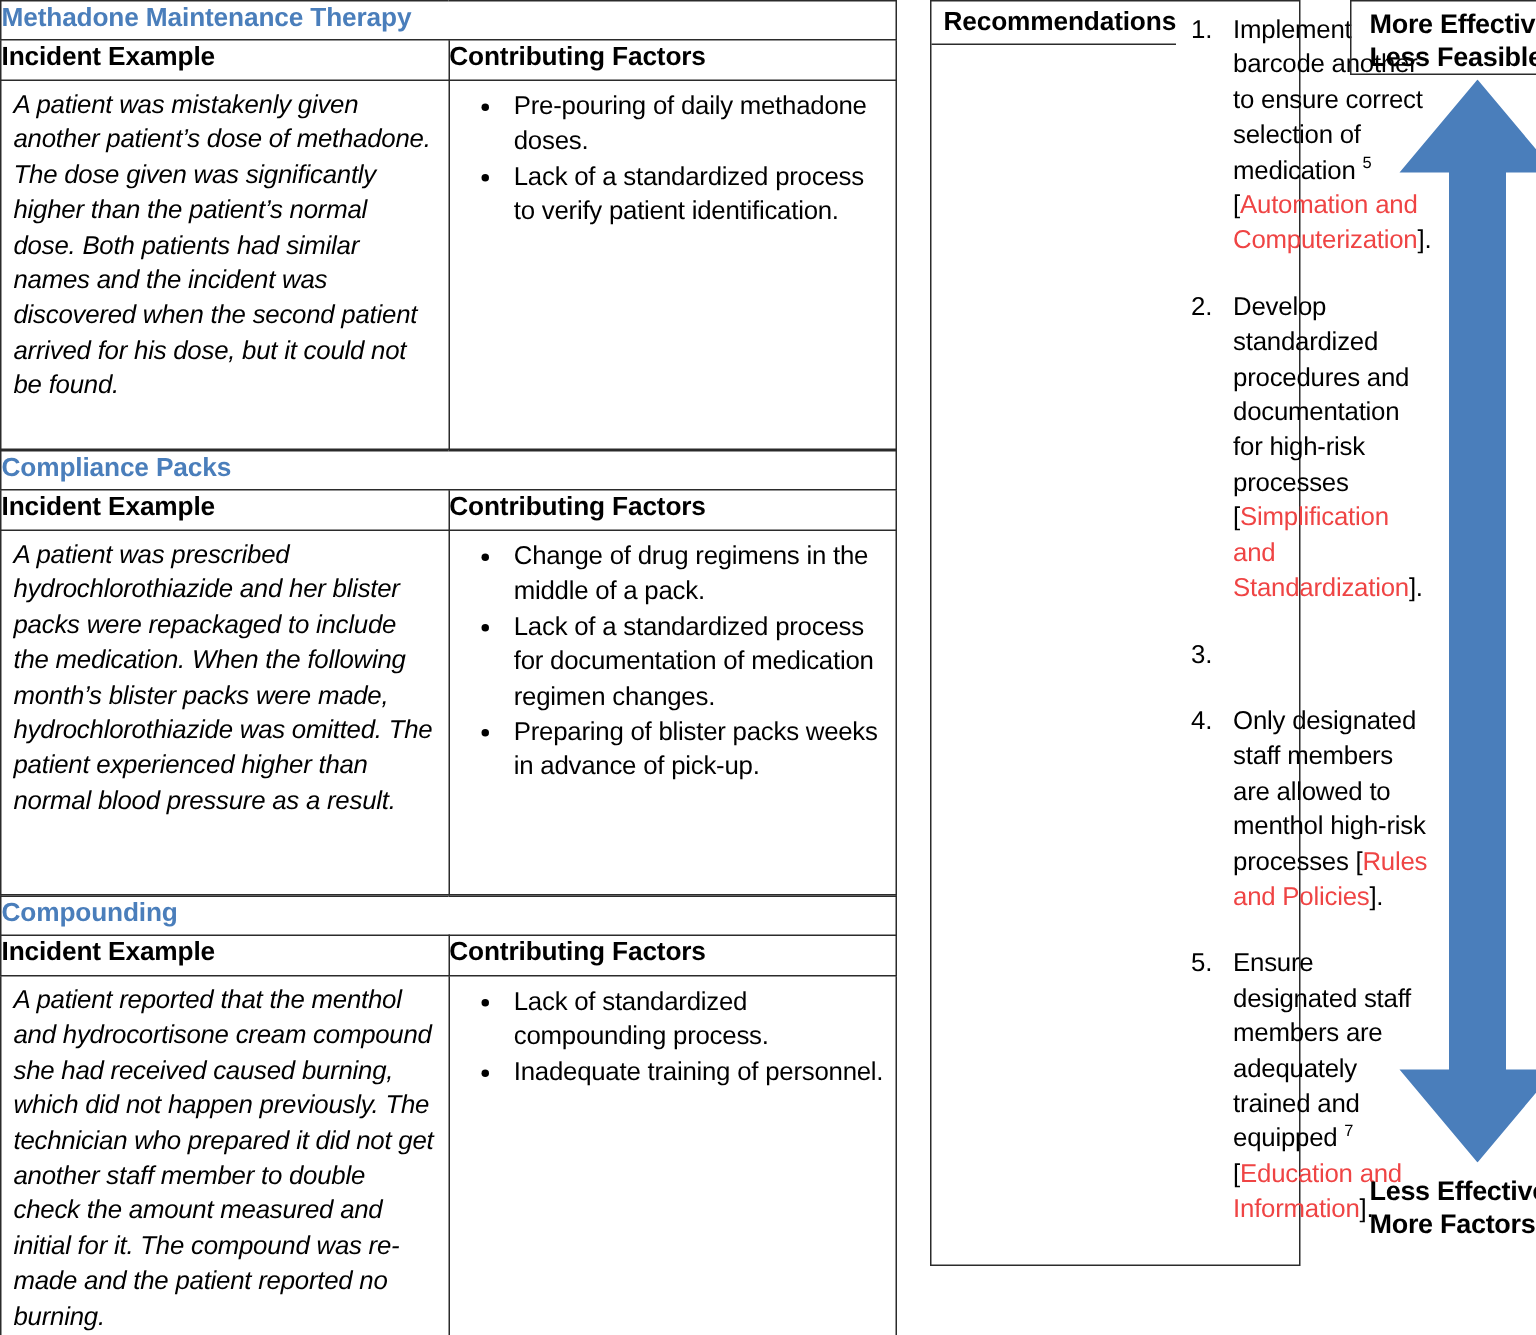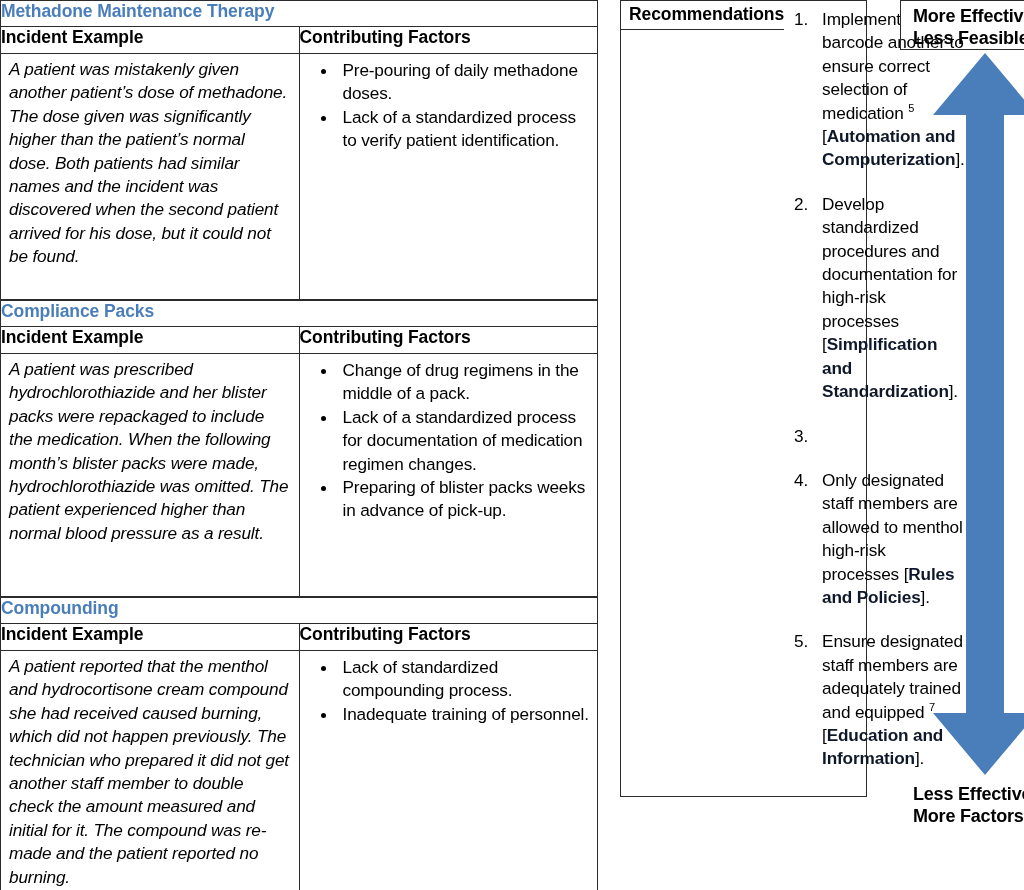--- a/index.html
+++ b/index.html
@@ -115,22 +115,22 @@
     margin-bottom: 21px;
     letter-spacing: -0.15px;
   }
   ol.recs li .num {
     flex: 0 0 34px;
     text-align: left;
     padding-left: 6px;
   }
   ol.recs li .rtext { flex: 1; }
   .kw {
-    color: #0f172a;
-    font-weight: bold;
+    color: #ef4444;
+    font-weight: normal;
   }
   sup {
     font-size: 11px;
     vertical-align: super;
     line-height: 0;
   }
 
   
   .arrow-col {
     width: 169px;

